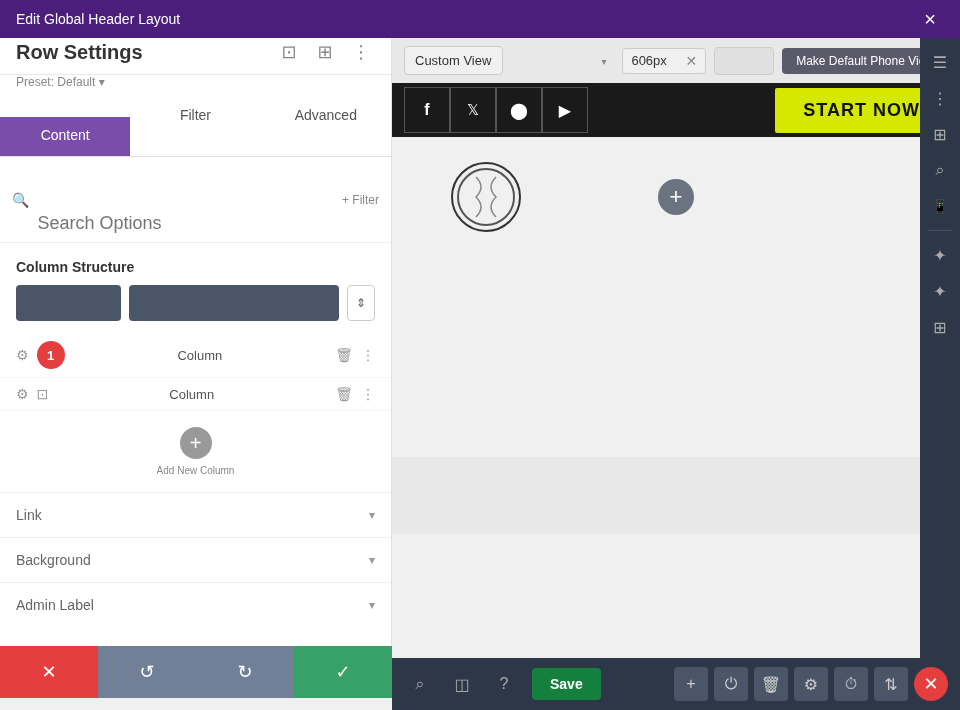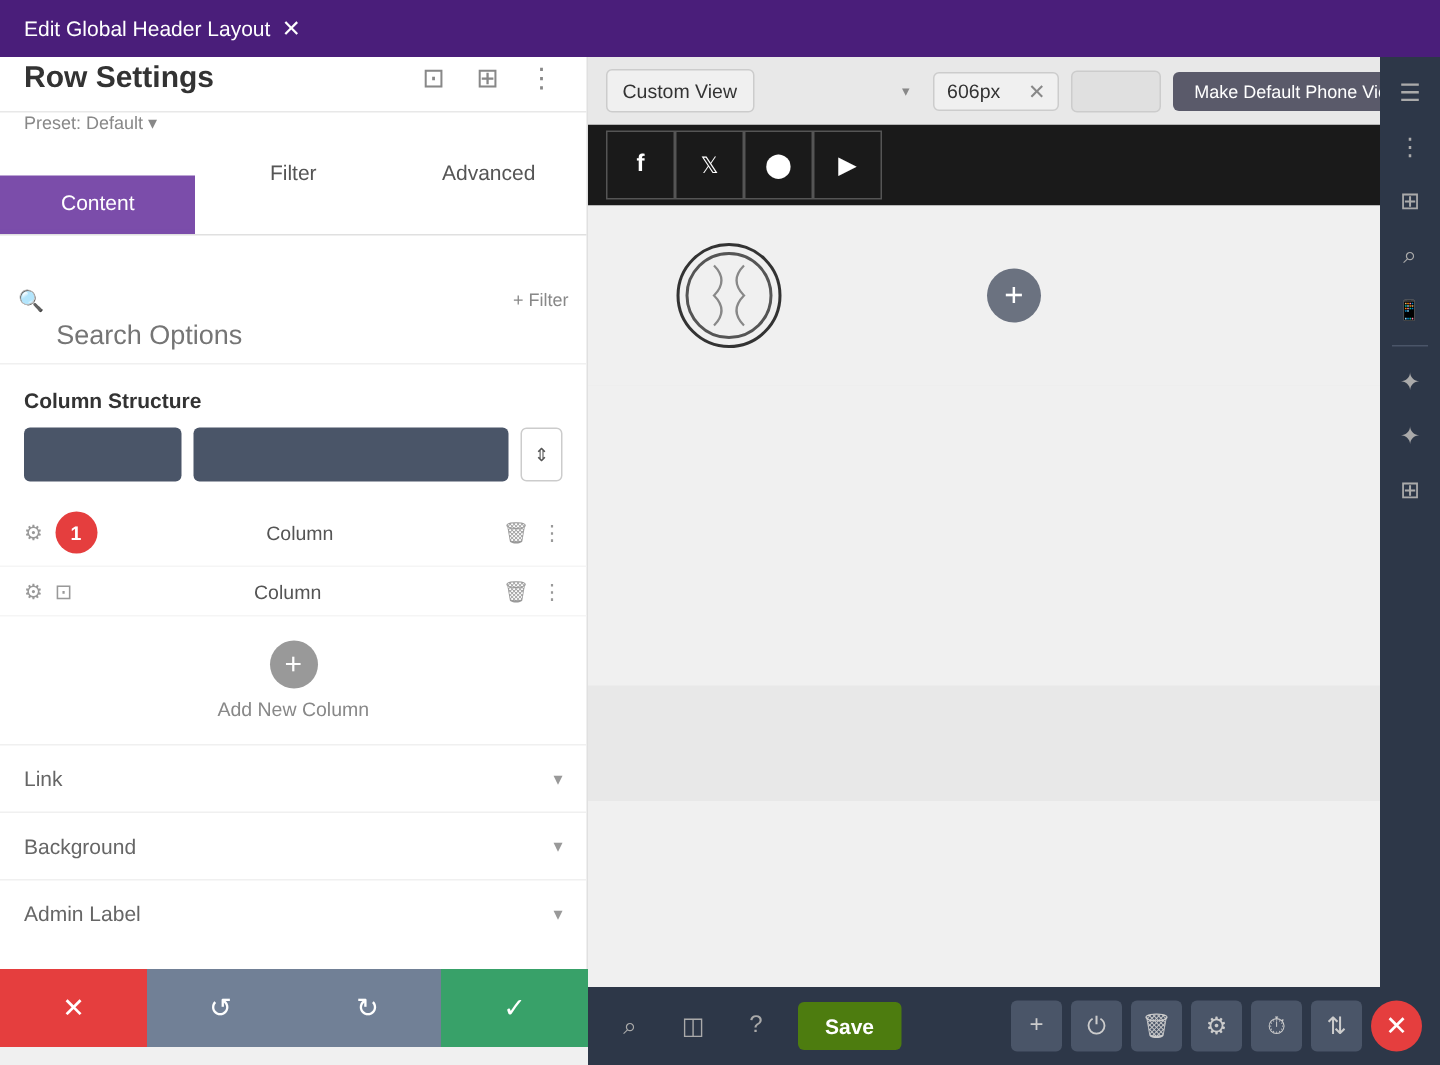--- a/index.html
+++ b/index.html
@@ -1,21 +1,21 @@
 <!DOCTYPE html>
 <html><head>
   <meta charset="utf-8">
   <style>
     * { box-sizing: border-box; margin: 0; padding: 0; }
     body { font-family: 'Segoe UI', Arial, sans-serif; background: #f0f0f0; width: 960px; height: 710px; overflow: hidden; position: relative; }
 
     
     .modal-title-bar {
       position: absolute; top: 0; left: 0; width: 960px; height: 38px;
-      background: #4a1e7a; display: flex; align-items: center; justify-content: flex-start;
+      background: #4a1e7a; display: flex; align-items: center; justify-content: space-between;
       padding: 0 16px; z-index: 100;
     }
     .modal-title-bar-text { color: #fff; font-size: 14px; font-weight: 500; }
     .modal-close-btn {
       background: none; border: none; color: #fff; font-size: 20px; cursor: pointer;
       width: 28px; height: 28px; display: flex; align-items: center; justify-content: center;
     }
 
     
     .left-panel {
@@ -88,21 +88,21 @@
     .col-item-actions { display: flex; gap: 8px; align-items: center; }
     .col-action-btn { background: none; border: none; cursor: pointer; color: #999; font-size: 14px; }
 
     .add-column-area {
       display: flex; flex-direction: column; align-items: center; padding: 16px; gap: 6px;
     }
     .add-col-btn {
       width: 32px; height: 32px; background: #999; border-radius: 50%; border: none; cursor: pointer;
       display: flex; align-items: center; justify-content: center; color: #fff; font-size: 20px;
     }
-    .add-col-label { font-size: 13px; color: #888; }
+    .add-col-label { font-size: 10px; color: #888; }
 
     
     .collapsible-section {
       border-top: 1px solid #f0f0f0; padding: 14px 16px;
       display: flex; align-items: center; justify-content: space-between; cursor: pointer;
     }
     .section-name { font-size: 14px; color: #666; font-weight: 500; }
     .chevron-icon { color: #999; font-size: 12px; }
 
     
@@ -225,21 +225,21 @@
     .canvas-bottom-toolbar {
       position: absolute; bottom: 0; left: 392px; width: 568px; height: 52px;
       background: #2d3748; display: flex; align-items: center; padding: 0 12px; gap: 12px; z-index: 10;
     }
     .canvas-toolbar-left { display: flex; align-items: center; gap: 10px; }
     .canvas-toolbar-icon {
       width: 32px; height: 32px; background: none; border: none; cursor: pointer;
       color: #aaa; font-size: 16px; display: flex; align-items: center; justify-content: center; border-radius: 4px;
     }
     .canvas-save-btn {
-      background: #4d7c0f; color: #fff; border: none; border-radius: 4px;
+      background: #15803d; color: #fff; border: none; border-radius: 4px;
       padding: 8px 18px; font-size: 14px; font-weight: 600; cursor: pointer;
     }
     .canvas-toolbar-spacer { flex: 1; }
     .canvas-toolbar-right { display: flex; align-items: center; gap: 6px; }
     .toolbar-action-btn {
       width: 34px; height: 34px; background: #4a5568; border: none; border-radius: 4px;
       color: #ccc; font-size: 16px; cursor: pointer; display: flex; align-items: center; justify-content: center;
     }
     .toolbar-close-btn {
       width: 34px; height: 34px; background: #e53e3e; border: none; border-radius: 50%;
@@ -363,20 +363,21 @@
 
   <div class="canvas-content">
 
     <div class="canvas-header-bar">
       <div class="social-icons">
         <div class="social-icon-box" style="font-weight:900; font-size:16px;">f</div>
         <div class="social-icon-box" style="font-size:15px;">𝕏</div>
         <div class="social-icon-box" style="font-size:16px;">⬤</div>
         <div class="social-icon-box" style="font-size:16px;">▶</div>
       </div>
+      <button class="start-now-btn">START NOW</button>
     </div>
 
     <div class="canvas-empty-row">
 
       <div style="position:absolute; left:0; top:0; width:33%; height:100%; display:flex; align-items:center; justify-content:center;">
         <div class="baseball-icon">
           <svg width="60" height="60" viewBox="0 0 60 60">
             <circle cx="30" cy="30" r="28" fill="none" stroke="#555" stroke-width="2"></circle>
 
             <path d="M 20 10 Q 30 20 20 30 Q 30 40 20 50" fill="none" stroke="#888" stroke-width="1.5"></path>

